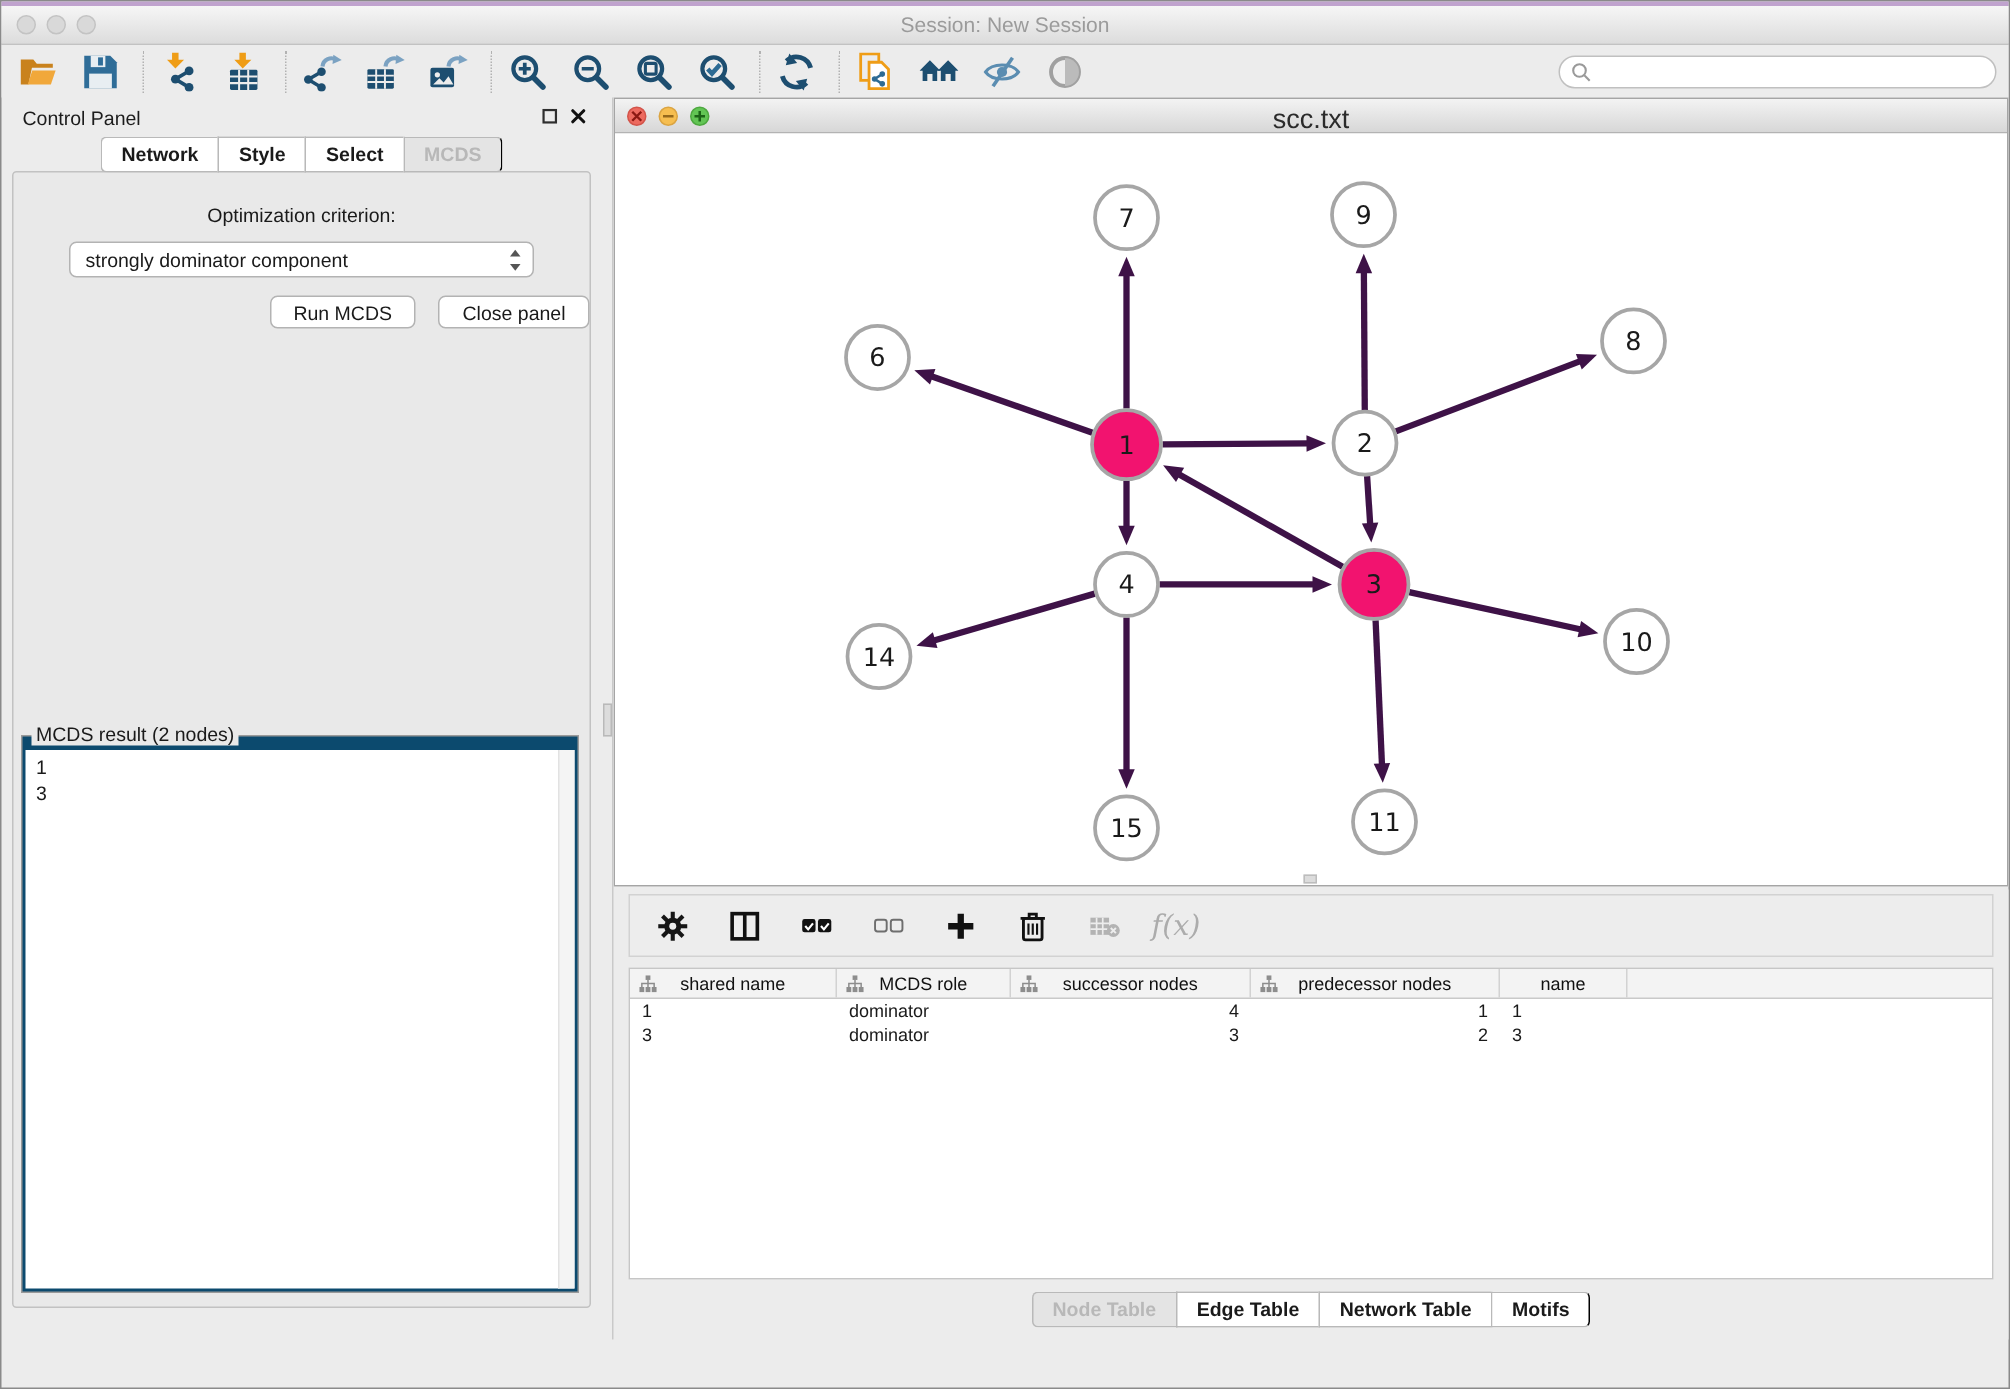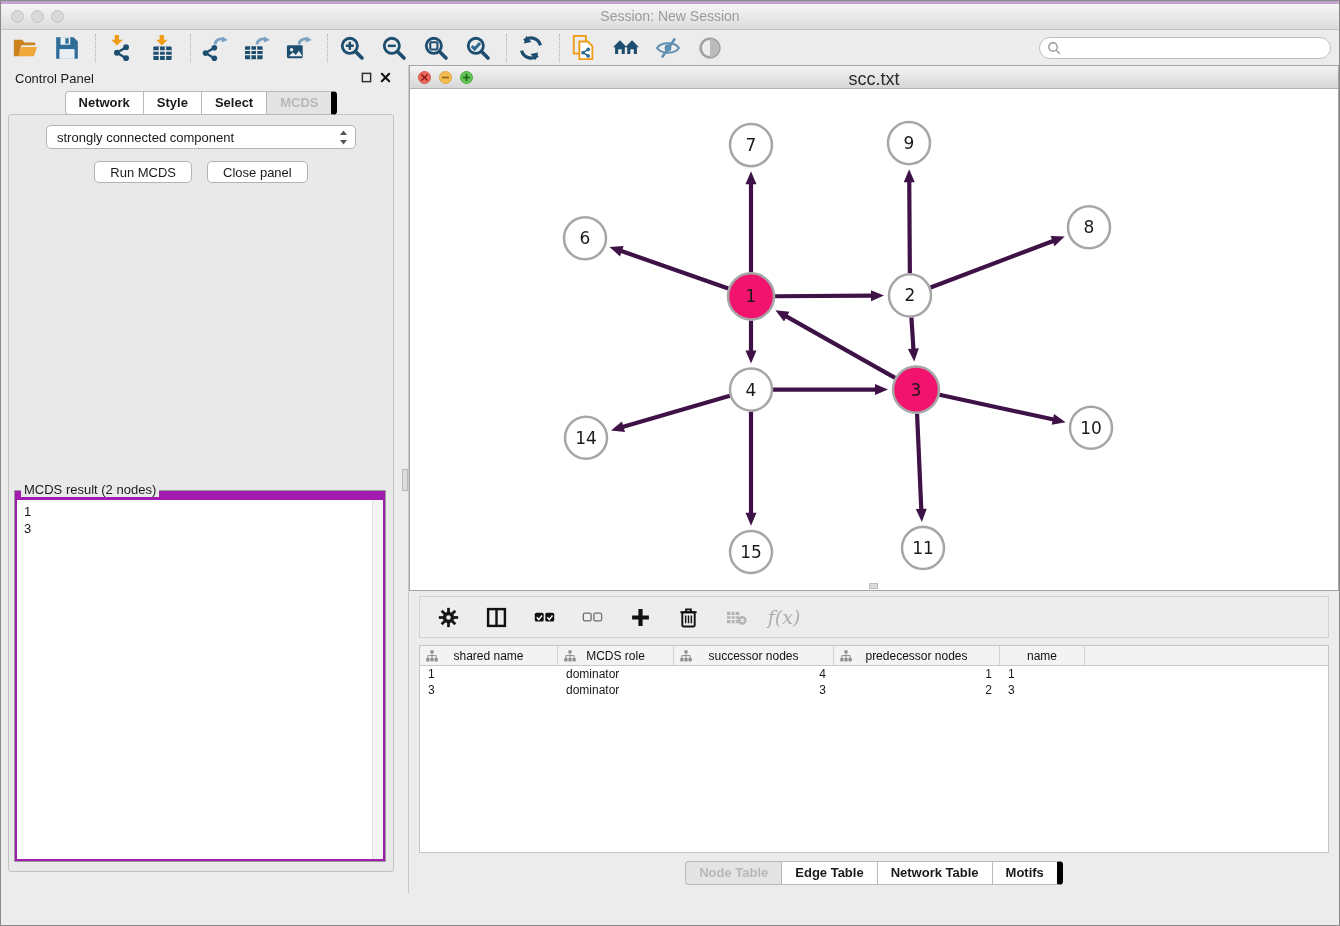--- a/index.html
+++ b/index.html
@@ -29,29 +29,29 @@
   .vsplit .grip { position:absolute; top:404px; left:1px; width:6px; height:22px; background:#dcdcdc; border:1px solid #b9b9b9; }
 
   
   .cpanel { width:400px; display:flex; flex-direction:column; }
   .panel-header { height:26px; display:flex; align-items:center; padding:0 10px 0 14px; font-size:13px; color:#1c1c1c;gap:39px; }
   .panel-header .ph-icons { margin-left:auto; display:flex; gap:8px; align-items:center; }
   .ph-icons svg { width:11px; height:11px; cursor:pointer; }
   .tabs { display:flex; justify-content:center; position:relative; z-index:2; }
   .tab { font-size:13px; font-weight:bold; padding:3px 13px 4px; background:#fff; border:1px solid #b9b9b9; border-right:none; cursor:pointer; white-space:nowrap; }
   .tab:first-child { border-radius:4px 0 0 4px; }
-  .tab:last-child { border-right:6px solid #000000; border-radius:0 4px 4px 0; }
+  .tab:last-child { border-right:1px solid #000000; border-radius:0 4px 4px 0; }
   .tab.dim { background:#e4e4e4; color:#b8b8b8; }
   .cp-content { position:relative; margin:-1px 7px 0; height:758px; border:1px solid #c2c2c2; border-radius:3px; background:#e9e9e9; }
   .opt-label { text-align:center; margin-top:21px; font-size:13px; }
   .opt-select { position:relative; margin:10px 37px 0; height:24px; background:#fff; border:1px solid #b3b3b3; border-radius:5px; display:flex; align-items:center; padding:0 22px 0 10px; font-size:13px; cursor:pointer; }
   .opt-select .stepper { position:absolute; right:7px; top:4px; width:9px; height:15px; }
-  .btn-row { display:flex; justify-content:center; gap:15px; margin-top:12px; }
+  .btn-row { display:flex; justify-content:flex-end; gap:15px; margin-top:12px; }
   .btn { height:22px; padding:0 15px; background:#fff; border:1px solid #b3b3b3; border-radius:5px; font-size:13px; display:flex; align-items:center; cursor:pointer; }
-  .result-fs { position:absolute; left:5px; right:7px; top:375px; height:372px; border:1px solid #9a9a9a; background:#a21caf; }
+  .result-fs { position:absolute; left:5px; right:7px; top:375px; height:372px; border:1px solid #9a9a9a; background:#0c4a6e; }
   .result-fs legend { position:absolute; top:-9px; left:6px; background:#e9e9e9; padding:0 3px; font-size:13px; }
   .result-text { position:absolute; left:2px; right:2px; top:9px; bottom:2px; background:#fff; font-size:13px; line-height:17px; padding:3px 7px; white-space:pre-line; overflow:hidden; }
   .result-sb { position:absolute; right:2px; top:9px; bottom:2px; width:11px; background:#f4f4f4; border-left:1px solid #e2e2e2; }
 
   
   .rightcol { flex:1; display:flex; flex-direction:column; }
   .netwin { height:526px; border:1px solid #a5a5a5; background:#fff; display:flex; flex-direction:column; }
   .net-titlebar { height:23px; background:linear-gradient(#f3f3f3,#d7d7d7); border-bottom:1px solid #b3b3b3; position:relative; }
   .traffic { position:absolute; top:5px; width:13px; height:13px; border-radius:50%; display:flex; align-items:center; justify-content:center; cursor:pointer; }
   .traffic svg { width:9px; height:9px; }
@@ -267,22 +267,23 @@
               </svg></span>
         </span>
       </div>
       <div class="tabs">
           <div class="tab">Network</div>
           <div class="tab">Style</div>
           <div class="tab">Select</div>
           <div class="tab dim">MCDS</div>
         </div>
       <div class="cp-content">
+        <div class="opt-label">Optimization criterion:</div>
         <div class="opt-select">
-          <span>strongly connected component</span>
+          <span>strongly dominator component</span>
           <span class="stepper"><svg viewBox="0 0 9 15">
                 <path d="M4.5 0.5L8 5H1z" fill="#555"></path>
                 <path d="M4.5 14.5L8 10H1z" fill="#555"></path>
               </svg></span>
         </div>
         <div class="btn-row">
           <div class="btn">Run MCDS</div>
           <div class="btn">Close panel</div>
         </div>
         <div class="result-fs">

